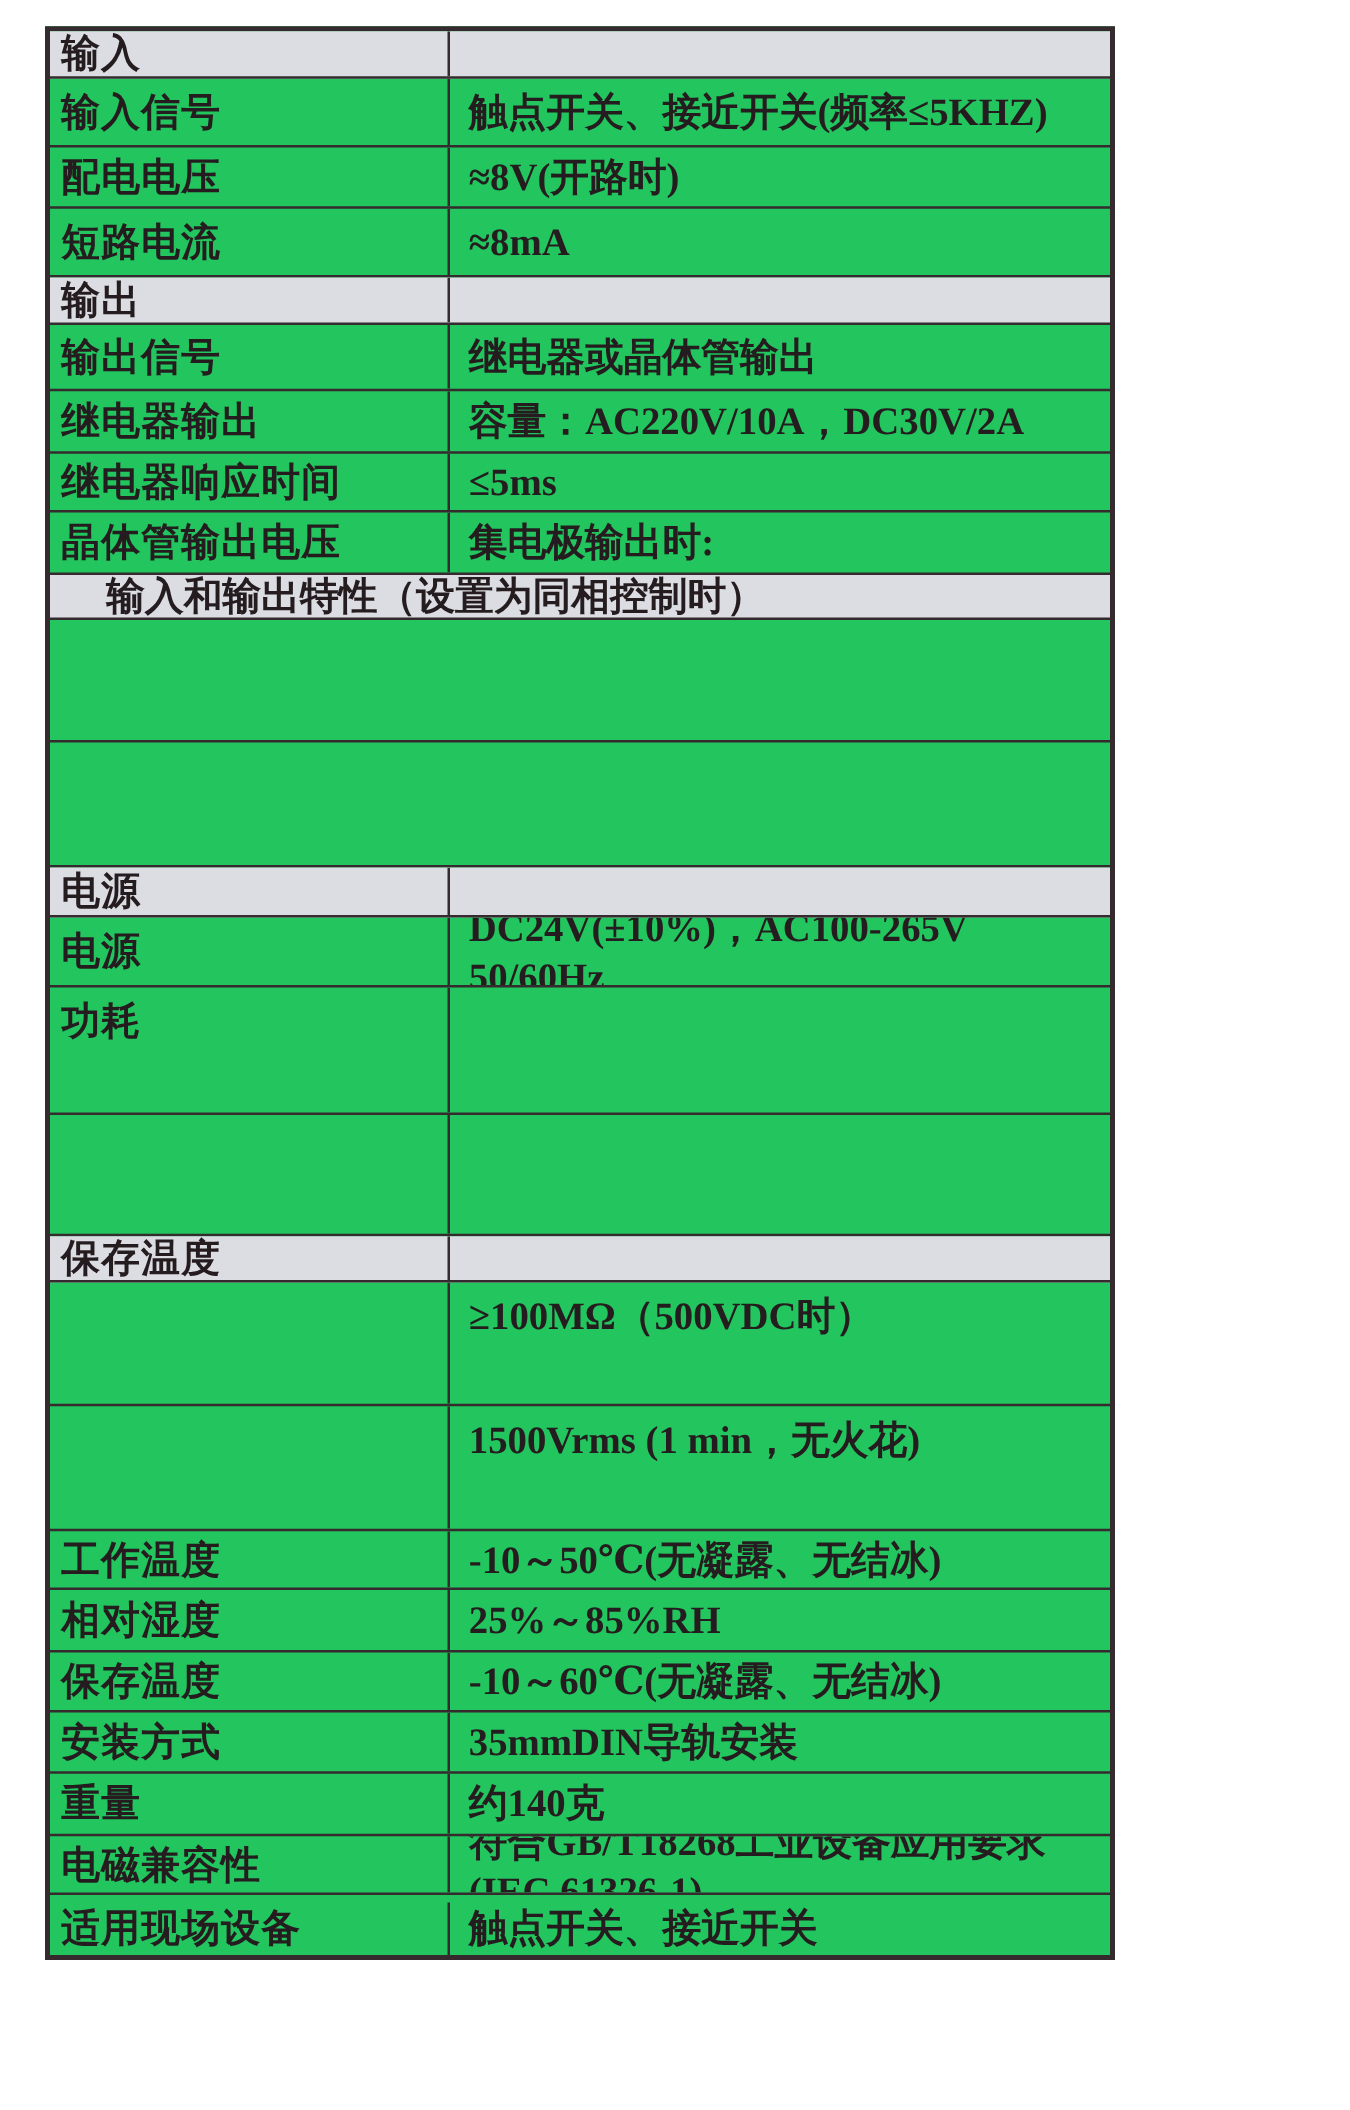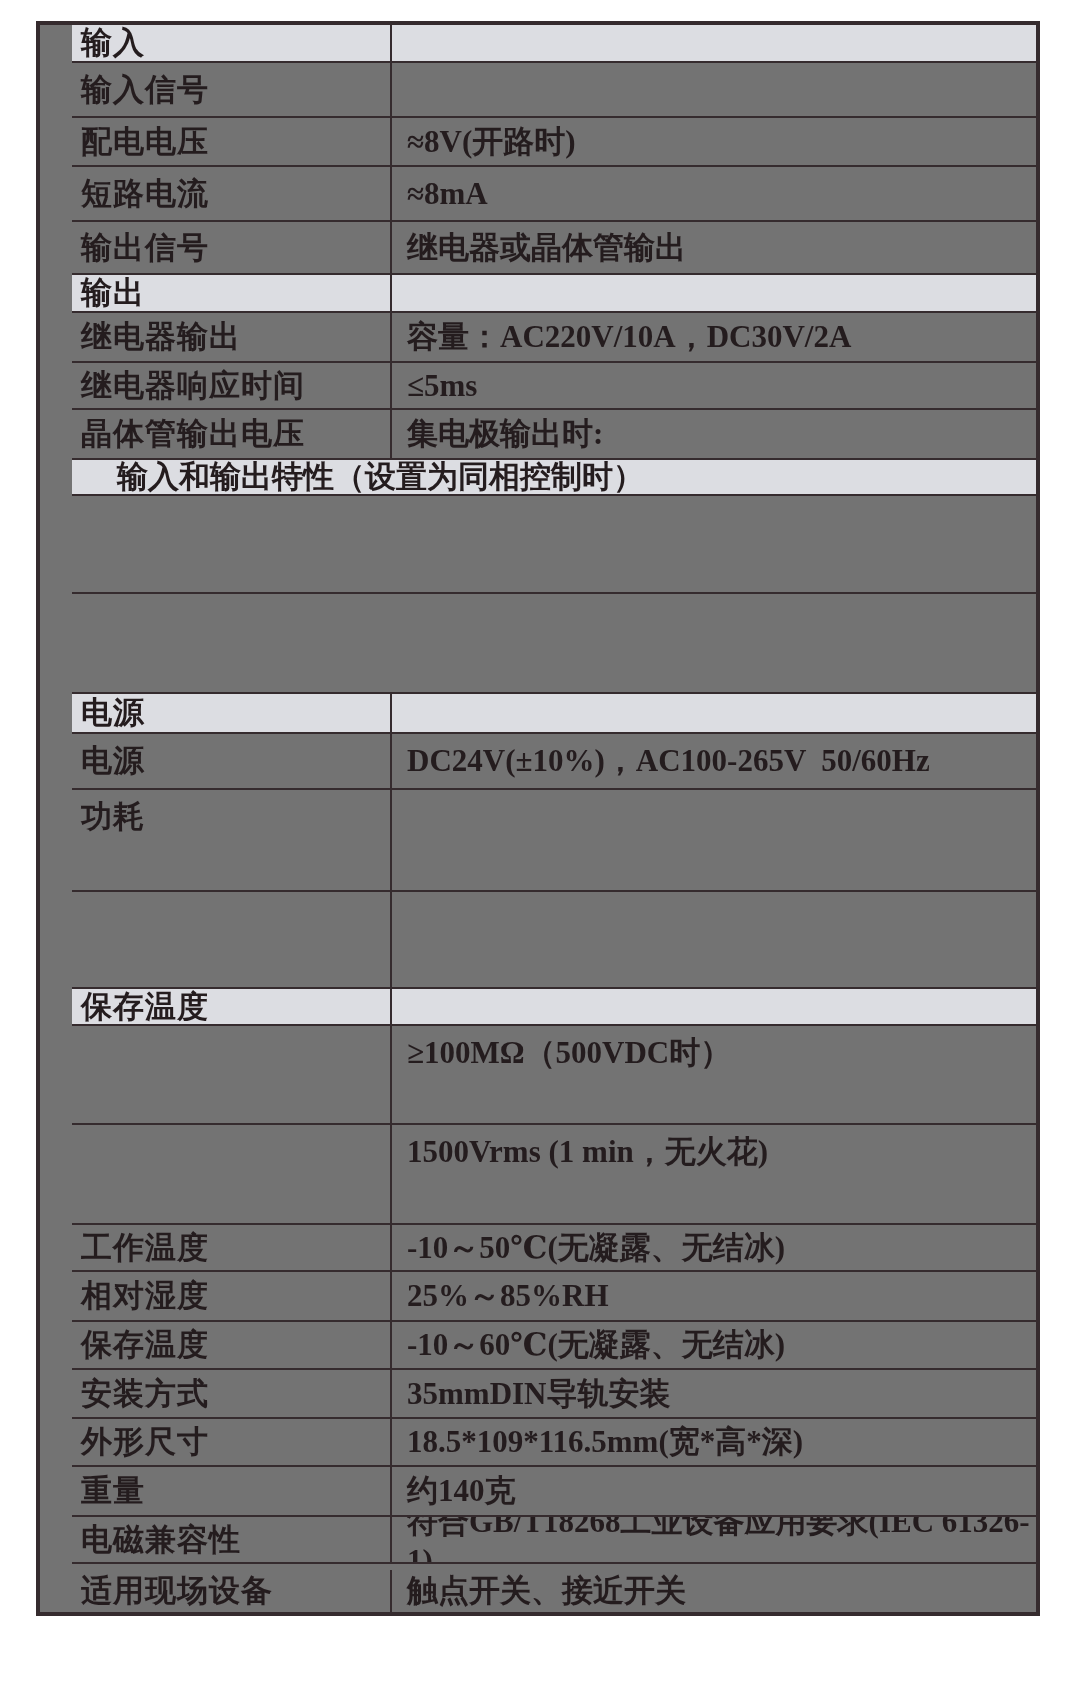--- a/index.html
+++ b/index.html
@@ -8,22 +8,22 @@
     --text:#241c1e;
   }
   *{margin:0;padding:0;box-sizing:border-box;}
   html,body{background:#ffffff;}
   body{
     width:1080px;height:1688px;position:relative;
     font-family:"Liberation Serif","DejaVu Serif",serif;
     font-weight:bold;color:var(--text);font-size:31px;
   }
   .spec-table{
-    position:absolute;left:36px;top:21px;width:1004px;
-    border:4px solid var(--border);background:#737373;padding-left:32px;
+    position:absolute;left:36px;top:21px;width:856px;
+    border:4px solid var(--border);background:#22c55e;
   }
   .row{display:flex;border-bottom:2px solid var(--border);overflow:hidden;}
   .row:last-child{border-bottom:none;align-items:flex-end;}
   .sec{background:var(--secbg);}
   .cl{
     width:320px;border-right:2px solid var(--border);
     padding-left:9px;display:flex;align-items:center;
     letter-spacing:1px;white-space:pre-wrap;overflow:hidden;
   }
   .cr{
@@ -44,40 +44,41 @@
 
 <div class="spec-table">
 
   <div class="row sec" style="height:38px">
     <div class="cl">输入</div>
     <div class="cr"></div>
   </div>
 
   <div class="row" style="height:55px">
     <div class="cl">输入信号</div>
+    <div class="cr">触点开关、接近开关(频率≤5KHZ)</div>
   </div>
 
   <div class="row" style="height:49px">
     <div class="cl">配电电压</div>
     <div class="cr">≈8V(开路时)</div>
   </div>
 
   <div class="row" style="height:55px">
     <div class="cl">短路电流</div>
     <div class="cr">≈8mA</div>
   </div>
 
+  <div class="row sec" style="height:38px">
+    <div class="cl">输出</div>
+    <div class="cr"></div>
+  </div>
+
   <div class="row" style="height:53px">
     <div class="cl">输出信号</div>
     <div class="cr">继电器或晶体管输出</div>
-  </div>
-
-  <div class="row sec" style="height:38px">
-    <div class="cl">输出</div>
-    <div class="cr"></div>
   </div>
 
   <div class="row" style="height:50px">
     <div class="cl">继电器输出</div>
     <div class="cr">容量：AC220V/10A，DC30V/2A</div>
   </div>
 
   <div class="row" style="height:47px">
     <div class="cl">继电器响应时间</div>
     <div class="cr">≤5ms</div>
@@ -167,24 +168,20 @@
   <div class="row" style="height:48px">
     <div class="cl">保存温度</div>
     <div class="cr">-10～60℃(无凝露、无结冰)</div>
   </div>
 
   <div class="row" style="height:49px">
     <div class="cl">安装方式</div>
     <div class="cr">35mmDIN导轨安装</div>
   </div>
 
-  <div class="row" style="height:48px">
-    <div class="cl">外形尺寸</div>
-    <div class="cr">18.5*109*116.5mm(宽*高*深)</div>
-  </div>
 
   <div class="row" style="height:50px">
     <div class="cl">重量</div>
     <div class="cr">约140克</div>
   </div>
 
   <div class="row" style="height:47px">
     <div class="cl">电磁兼容性</div>
     <div class="cr">符合GB/T18268工业设备应用要求(IEC 61326-1)</div>
   </div>

